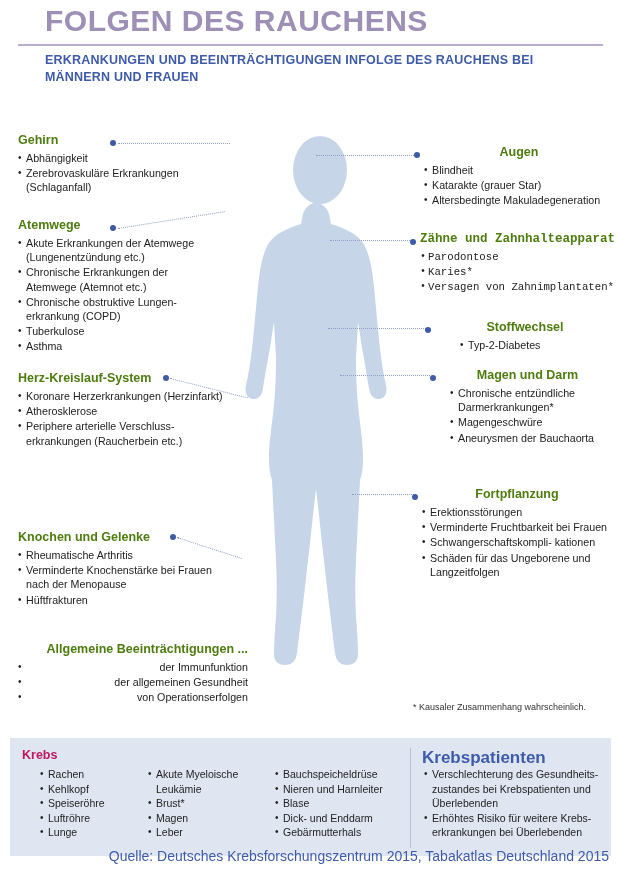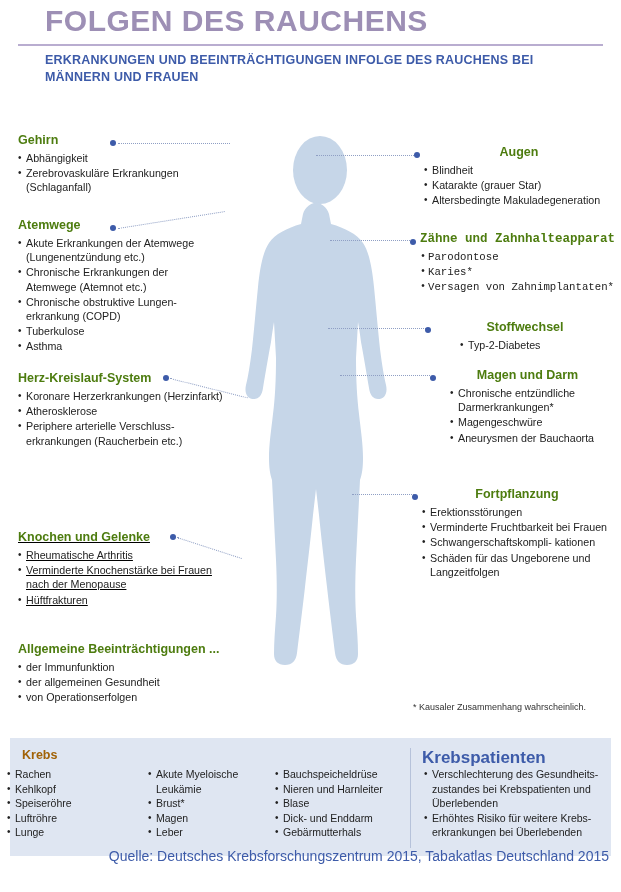--- a/index.html
+++ b/index.html
@@ -179,31 +179,31 @@
   <div class="sec left" style="left:18px; top:371px; width:205px;">
     <h3>Herz-Kreislauf-System</h3>
     <ul>
       <li>Koronare Herzerkrankungen (Herzinfarkt)</li>
       <li>Atherosklerose</li>
       <li>Periphere arterielle Verschluss- erkrankungen (Raucherbein etc.)</li>
     </ul>
   </div>
   <div class="dot" style="left:163px; top:375px;"></div>
 
-  <div class="sec left" style="left:18px; top:530px; width:205px;text-decoration:underline;">
+  <div class="sec left" style="left:18px; top:530px; width:205px;">
     <h3>Knochen und Gelenke</h3>
     <ul>
       <li>Rheumatische Arthritis</li>
       <li>Verminderte Knochenstärke bei Frauen nach der Menopause</li>
       <li>Hüftfrakturen</li>
     </ul>
   </div>
   <div class="dot" style="left:170px; top:534px;"></div>
 
-  <div class="sec left" style="left:18px; top:642px; width:230px;">
+  <div class="sec left" style="left:18px; top:642px; width:230px;text-align:right;">
     <h3>Allgemeine Beeinträchtigungen ...</h3>
     <ul>
       <li>der Immunfunktion</li>
       <li>der allgemeinen Gesundheit</li>
       <li>von Operationserfolgen</li>
     </ul>
   </div>
 
   <div class="sec right" style="left:424px; top:145px; width:190px;">
     <h3>Augen</h3>
@@ -251,23 +251,23 @@
       <li>Schwangerschaftskompli- kationen</li>
       <li>Schäden für das Ungeborene und Langzeitfolgen</li>
     </ul>
   </div>
   <div class="dot" style="left:412px; top:494px;"></div>
 
   <div class="footnote">* Kausaler Zusammenhang wahrscheinlich.</div>
 
   <div class="panel"></div>
 
-  <h3 class="panel-h" style="position:absolute; left:22px; top:748px; font-size:12.5px; font-weight:bold; color:#a16207;">Krebs</h3>
-
-  <ul style="position:absolute; left:7px; top:767px; width:120px; list-style:none;">
+  <h3 class="panel-h" style="position:absolute; left:22px; top:748px; font-size:12.5px; font-weight:bold; color:#be185d;">Krebs</h3>
+
+  <ul style="position:absolute; left:40px; top:767px; width:120px; list-style:none;">
     <li class="pli">Rachen</li>
     <li class="pli">Kehlkopf</li>
     <li class="pli">Speiseröhre</li>
     <li class="pli">Luftröhre</li>
     <li class="pli">Lunge</li>
   </ul>
 
   <ul style="position:absolute; left:148px; top:767px; width:125px; list-style:none;">
     <li class="pli">Akute Myeloische Leukämie</li>
     <li class="pli">Brust*</li>

